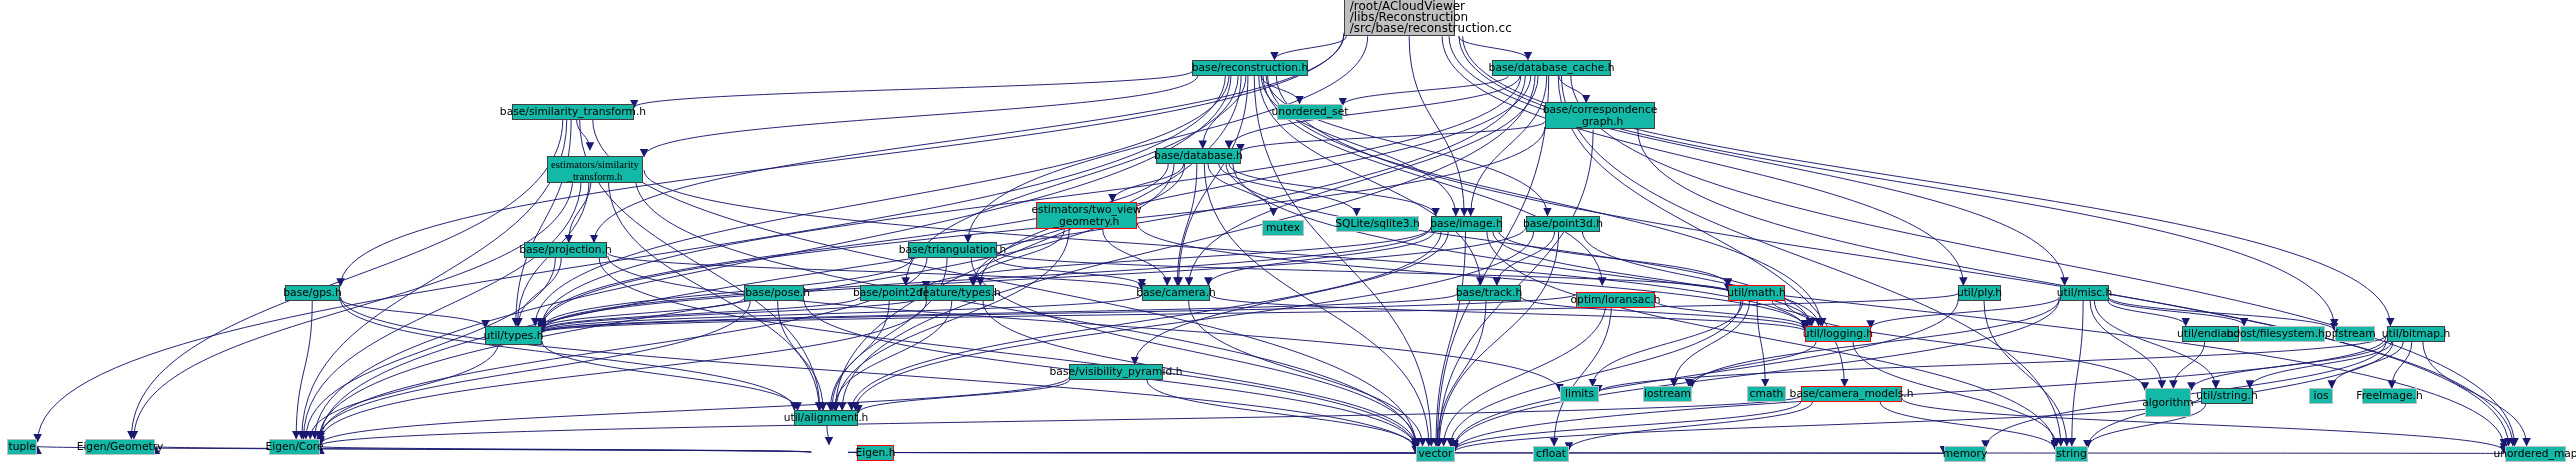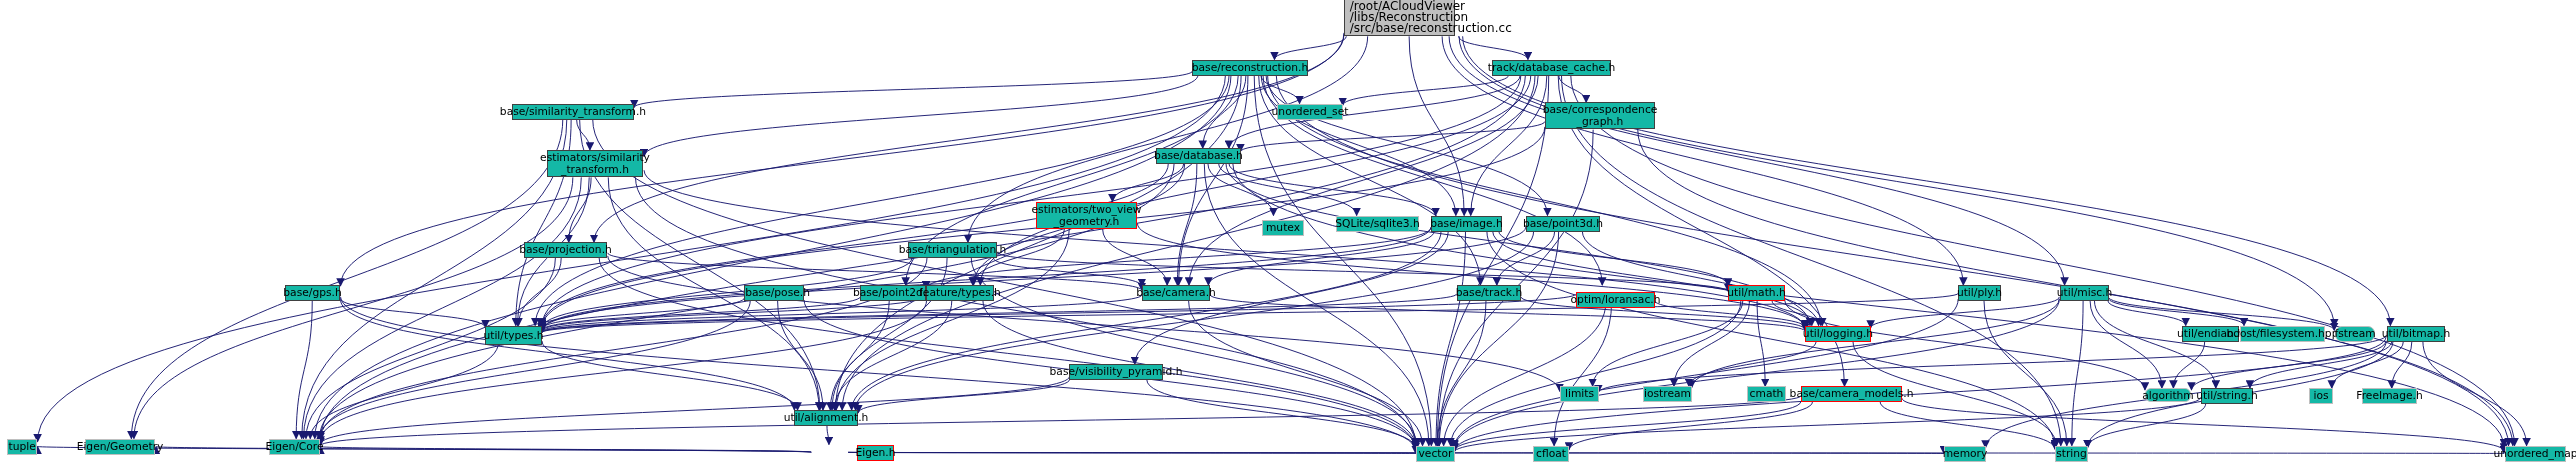--- a/index.html
+++ b/index.html
@@ -195,26 +195,26 @@
       <path d="M1424,760.0325117986366 C1424,760.9979024646041 3265,760.9979024646041 3265,761.9632931305716" fill="none" stroke="#191970" stroke-width="1.6" marker-end="url(#arrow)"></path>
       <path d="M1424,760.0216480446927 C1424,760.9930167597765 4206,760.9930167597765 4206,761.9643854748604" fill="none" stroke="#191970" stroke-width="1.6" marker-end="url(#arrow)"></path>
       <path d="M1362,759.7713864306785 C1362,754.9778761061947 62,754.9778761061947 62,750.1843657817109" fill="none" stroke="#191970" stroke-width="1.6" marker-end="url(#arrow)"></path>
     </g>
 </svg>
 <div id="nodes">
     <div class="node root" style="left: 1344px; top: -0.6px; width: 111px; height: 37px; font-size: 12px; line-height: 11px;">/root/ACloudViewer
 /libs/Reconstruction
 /src/base/reconstruction.cc</div>
     <div class="node local" style="left: 1192px; top: 60px; width: 116px; height: 15.5px;">base/reconstruction.h</div>
-    <div class="node local" style="left: 1492px; top: 60px; width: 119px; height: 15.5px;">track/database_cache.h</div>
+    <div class="node local" style="left: 1492px; top: 60px; width: 119px; height: 15.5px;">base/database_cache.h</div>
     <div class="node local" style="left: 512px; top: 104px; width: 122px; height: 15.5px;">base/similarity_transform.h</div>
     <div class="node system" style="left: 1277px; top: 104px; width: 66px; height: 15.5px;">unordered_set</div>
     <div class="node local" style="left: 1545px; top: 102px; width: 110px; height: 27px; line-height: 12px;">base/correspondence
 _graph.h</div>
-    <div class="node local" style="left: 547px; top: 150px; width: 96px; height: 27px; line-height: 12px;">estimators/similarity
+    <div class="node local" style="left: 547px; top: 156px; width: 96px; height: 27px; line-height: 12px; font-family: Liberation Serif, serif;">estimators/similarity
 _transform.h</div>
     <div class="node local" style="left: 1156px; top: 148px; width: 85px; height: 15.5px;">base/database.h</div>
     <div class="node missing" style="left: 1036px; top: 202px; width: 101px; height: 27px; line-height: 12px;">estimators/two_view
 _geometry.h</div>
     <div class="node system" style="left: 1262px; top: 220px; width: 42px; height: 15.5px;">mutex</div>
     <div class="node system" style="left: 1336px; top: 216px; width: 83px; height: 15.5px;">SQLite/sqlite3.h</div>
     <div class="node local" style="left: 1431px; top: 216px; width: 71px; height: 15.5px;">base/image.h</div>
     <div class="node local" style="left: 1526px; top: 216px; width: 74px; height: 15.5px;">base/point3d.h</div>
     <div class="node local" style="left: 524px; top: 242px; width: 83px; height: 15.5px;">base/projection.h</div>
     <div class="node local" style="left: 908px; top: 242px; width: 89px; height: 15.5px;">base/triangulation.h</div>
@@ -225,29 +225,29 @@
     <div class="node local" style="left: 1142px; top: 285px; width: 68px; height: 15.5px;">base/camera.h</div>
     <div class="node local" style="left: 1457px; top: 285px; width: 64px; height: 15.5px;">base/track.h</div>
     <div class="node missing" style="left: 1576px; top: 285px; width: 79px; height: 15.5px; margin-top: 7px;">optim/loransac.h</div>
     <div class="node missing" style="left: 1728px; top: 285px; width: 57px; height: 15.5px;">util/math.h</div>
     <div class="node local" style="left: 1958px; top: 285px; width: 43px; height: 15.5px;">util/ply.h</div>
     <div class="node local" style="left: 2060px; top: 285px; width: 49px; height: 15.5px;">util/misc.h</div>
     <div class="node local" style="left: 485px; top: 326px; width: 57px; height: 19px;">util/types.h</div>
     <div class="node missing" style="left: 1805px; top: 326px; width: 66px; height: 15.5px;">util/logging.h</div>
     <div class="node local" style="left: 2182px; top: 326px; width: 57px; height: 15.5px;">util/endian.h</div>
     <div class="node system" style="left: 2240px; top: 326px; width: 85px; height: 15.5px;">boost/filesystem.hpp</div>
-    <div class="node system" style="left: 2335px; top: 326px; width: 40px; height: 15.5px; border-radius: 7px;">fstream</div>
+    <div class="node system" style="left: 2335px; top: 326px; width: 40px; height: 15.5px;">fstream</div>
     <div class="node local" style="left: 2387px; top: 326px; width: 58px; height: 15.5px;">util/bitmap.h</div>
     <div class="node local" style="left: 1069px; top: 364px; width: 94px; height: 15.5px;">base/visibility_pyramid.h</div>
     <div class="node local" style="left: 794px; top: 410px; width: 64px; height: 15.5px;">util/alignment.h</div>
     <div class="node system" style="left: 1560px; top: 386px; width: 39px; height: 15.5px;">limits</div>
     <div class="node system" style="left: 1643px; top: 386px; width: 49px; height: 15.5px;">iostream</div>
     <div class="node system" style="left: 1747px; top: 386px; width: 39px; height: 15.5px;">cmath</div>
     <div class="node missing" style="left: 1801px; top: 386px; width: 101px; height: 15.5px;">base/camera_models.h</div>
-    <div class="node system" style="left: 2145px; top: 388px; width: 46px; height: 14px; border-radius: 6px;">algorithm</div>
+    <div class="node system" style="left: 2145px; top: 388px; width: 46px; height: 29px;">algorithm</div>
     <div class="node local" style="left: 2201px; top: 388px; width: 52px; height: 15.5px;">util/string.h</div>
     <div class="node system" style="left: 2309px; top: 388px; width: 24px; height: 15.5px;">ios</div>
     <div class="node system" style="left: 2362px; top: 388px; width: 55px; height: 15.5px;">FreeImage.h</div>
     <div class="node missing" style="left: 857px; top: 445px; width: 37px; height: 15.5px;">Eigen.h</div>
     <div class="node system" style="left: 1533px; top: 446px; width: 36px; height: 15.5px;">cfloat</div>
     <div class="node system" style="left: 2055px; top: 446px; width: 33px; height: 15.5px;">string</div>
     <div class="node system" style="left: 7.1px; top: 439px; width: 30px; height: 15.5px;">tuple</div>
     <div class="node system" style="left: 85px; top: 439px; width: 70px; height: 15.5px;">Eigen/Geometry</div>
     <div class="node system" style="left: 269px; top: 439px; width: 51px; height: 15.5px;">Eigen/Core</div>
     <div class="node system" style="left: 1416px; top: 446px; width: 39px; height: 15.5px;">vector</div>

